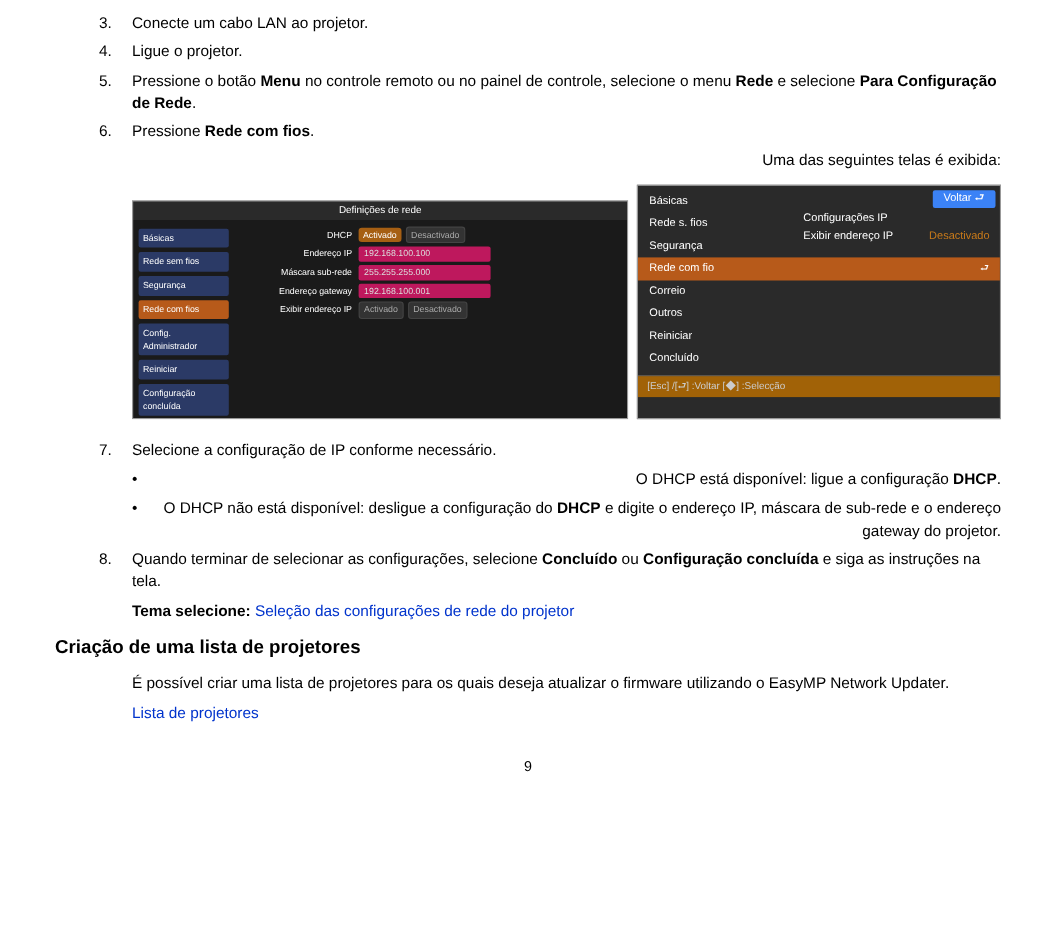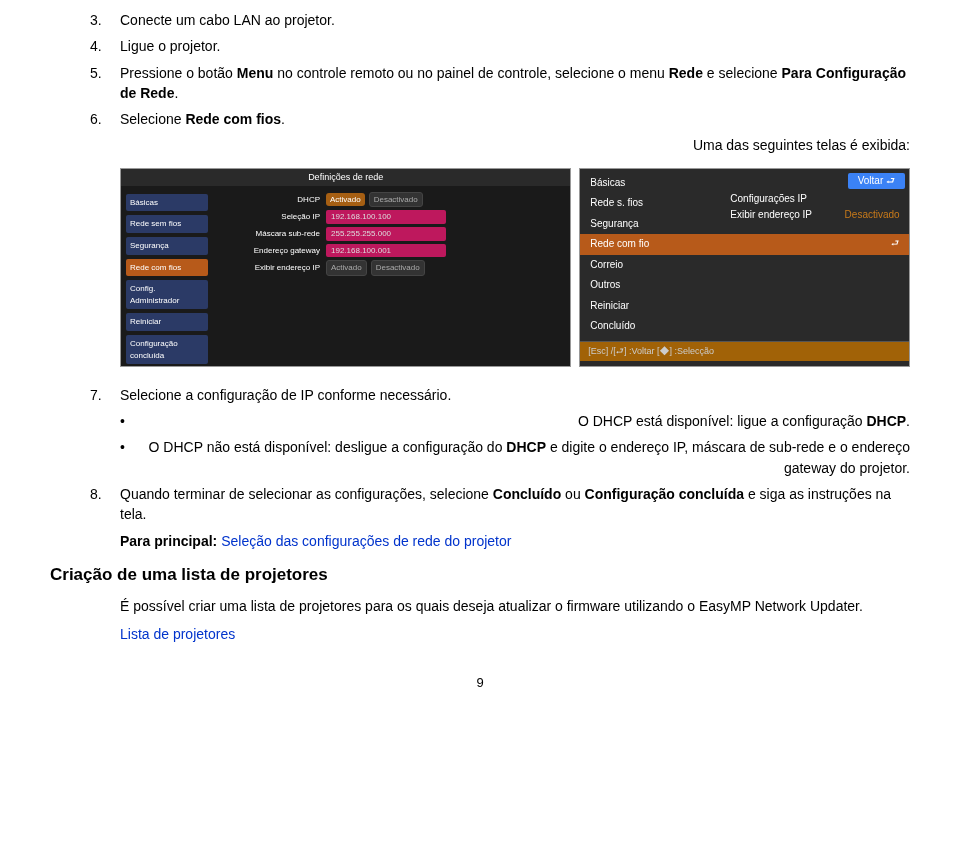--- a/index.html
+++ b/index.html
@@ -24,20 +24,21 @@
     display: flex;
     gap: 8px;
     padding-left: 70px;
     margin: 12px 0 18px 0;
   }
   
   .scr1 {
     width: 464px;
     background: #fff;
     border: 1px solid #999;
+    margin-top: 14px;
   }
   .scr1-title {
     background: #2a2a2a;
     color: #fff;
     text-align: center;
     font-size: 9px;
     padding: 2px 4px;
   }
   .scr1-body { display: flex; background: #1a1a1a; height: 180px; }
   .scr1-side { width: 92px; display: flex; flex-direction: column; padding-top: 6px; }
@@ -144,21 +145,21 @@
 <div class="ol-item">
   <div class="ol-num">5.</div>
   <div class="ol-text">
     <span>Pressione o botão </span><strong>Menu</strong><span> no controle remoto ou no painel de controle, selecione o menu </span><strong>Rede</strong><span> e selecione </span><strong>Para Configuração de Rede</strong><span>.</span>
   </div>
 </div>
 
 <div class="ol-item">
   <div class="ol-num">6.</div>
   <div class="ol-text">
-    <span>Selecione </span><strong>Rede com fios</strong><span>.</span>
+    <span>Pressione </span><strong>Rede com fios</strong><span>.</span>
   </div>
 </div>
 <div class="sub-text">Uma das seguintes telas é exibida:</div>
 
 <div class="screens">
 
   <div class="scr1">
     <div class="scr1-title">Definições de rede</div>
     <div class="scr1-body">
       <div class="scr1-side">
@@ -170,21 +171,21 @@
         <div class="scr1-sbtn sbtn-blue">Reiniciar</div>
         <div class="scr1-sbtn sbtn-blue">Configuração concluída</div>
       </div>
       <div class="scr1-main">
         <div class="scr1-row">
           <div class="scr1-lbl">DHCP</div>
           <span class="pill pill-on">Activado</span>
           <span class="pill pill-off">Desactivado</span>
         </div>
         <div class="scr1-row">
-          <div class="scr1-lbl">Seleção IP</div>
+          <div class="scr1-lbl">Endereço IP</div>
           <div class="ipbox">192.168.100.100</div>
         </div>
         <div class="scr1-row">
           <div class="scr1-lbl">Máscara sub-rede</div>
           <div class="ipbox">255.255.255.000</div>
         </div>
         <div class="scr1-row">
           <div class="scr1-lbl">Endereço gateway</div>
           <div class="ipbox">192.168.100.001</div>
         </div>
@@ -243,21 +244,21 @@
 </div>
 
 <div class="ol-item">
   <div class="ol-num">8.</div>
   <div class="ol-text">
     <span>Quando terminar de selecionar as configurações, selecione </span><strong>Concluído</strong><span> ou </span><strong>Configuração concluída</strong><span> e siga as instruções na tela.</span>
   </div>
 </div>
 
 <div class="body-text">
-  <strong>Para principal: </strong><span class="link">Seleção das configurações de rede do projetor</span>
+  <strong>Tema selecione: </strong><span class="link">Seleção das configurações de rede do projetor</span>
 </div>
 
 <h2 class="section">Criação de uma lista de projetores</h2>
 <div class="body-text">É possível criar uma lista de projetores para os quais deseja atualizar o firmware utilizando o EasyMP Network Updater.</div>
 <div class="body-text">
   <span class="link">Lista de projetores</span>
 </div>
 
 <div class="page-num">9</div>
 

